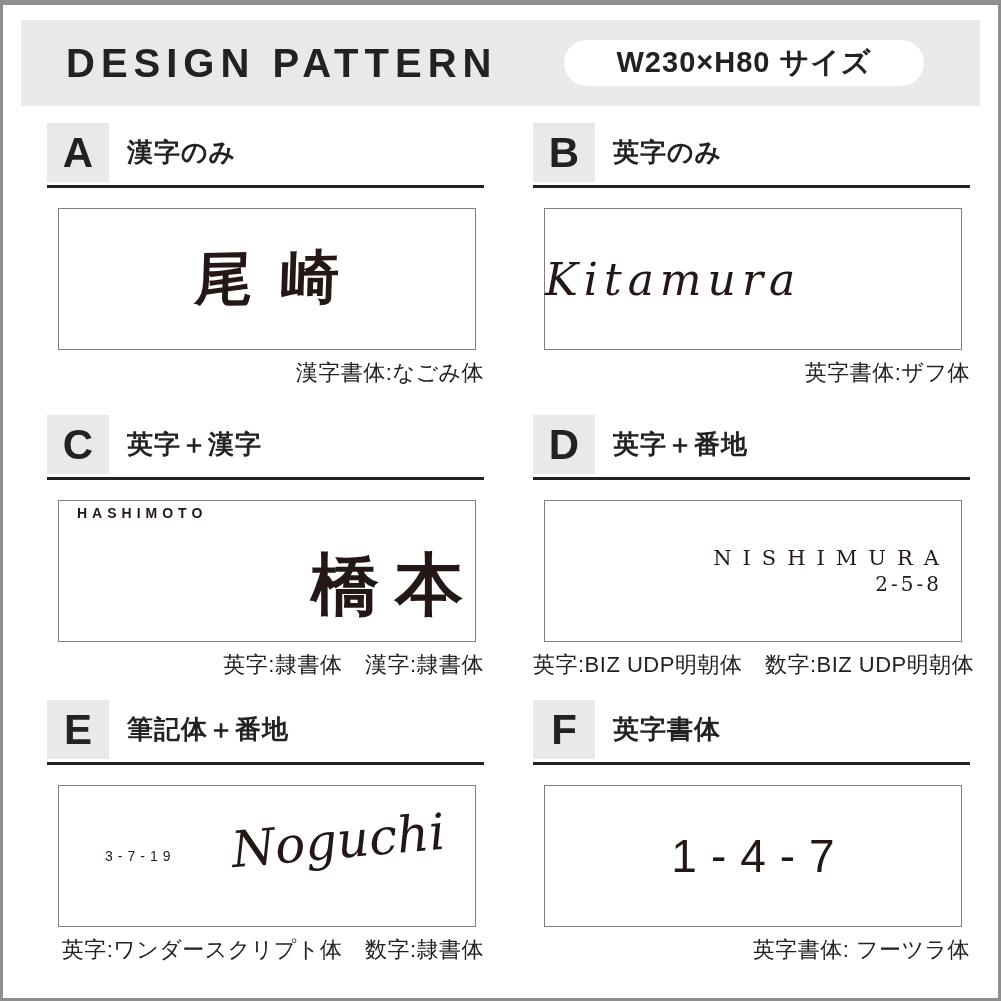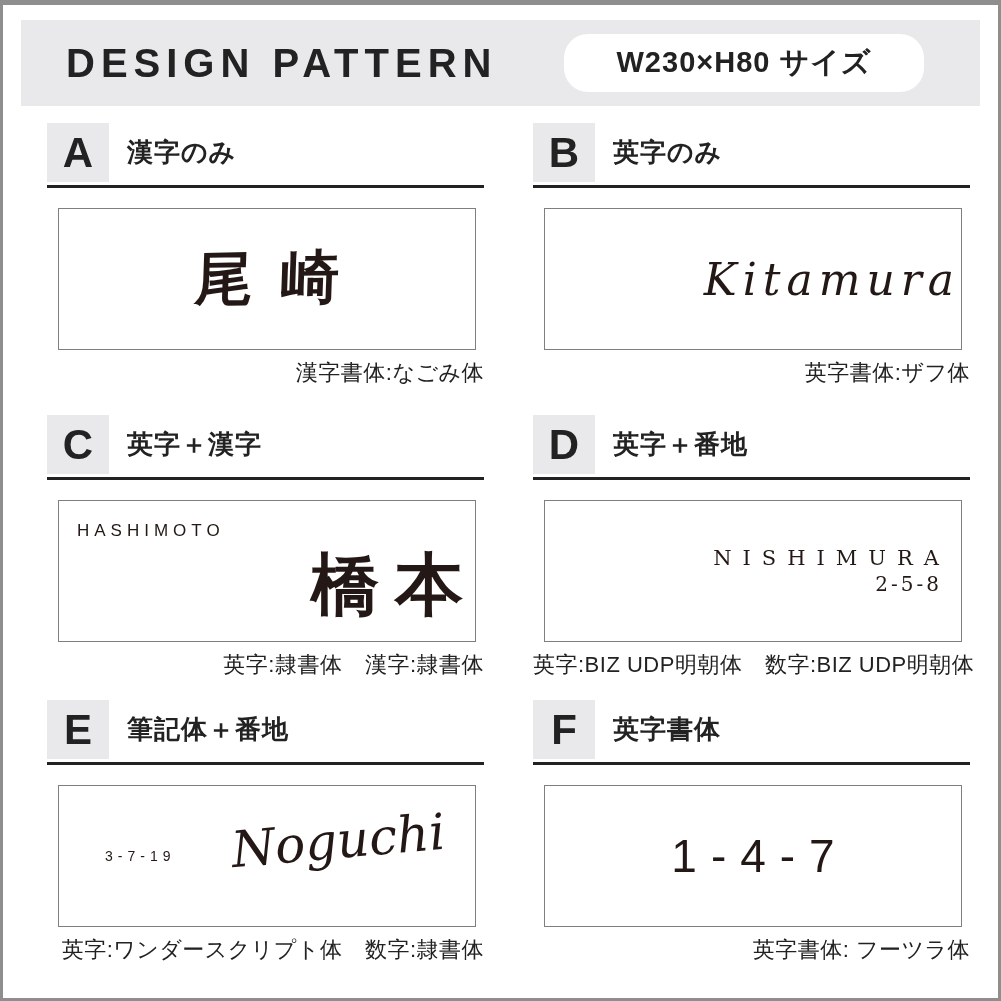--- a/index.html
+++ b/index.html
@@ -18,21 +18,21 @@
   .band{
     position:absolute;left:18px;top:15px;width:959px;height:86px;
     background:var(--band_bg,#e9e9eb);
   }
   .page-title{
     position:absolute;left:45px;top:50%;transform:translateY(-50%);
     font-size:40px;font-weight:700;letter-spacing:6px;white-space:nowrap;
   }
   .size-badge{
     position:absolute;right:56px;top:50%;transform:translateY(-50%);
-    width:360px;height:58px;background:#fff;border-radius:24px;
+    width:360px;height:46px;background:#fff;border-radius:24px;
     display:flex;align-items:center;justify-content:center;
     font-size:29px;font-weight:700;letter-spacing:1px;white-space:nowrap;
   }
   
   .section{position:absolute;width:437px;}
   .sec-a{left:44px;top:118px;}
   .sec-b{left:530px;top:118px;}
   .sec-c{left:44px;top:410px;}
   .sec-d{left:530px;top:410px;}
   .sec-e{left:44px;top:695px;}
@@ -50,23 +50,23 @@
     box-sizing:border-box;border:1px solid var(--box_border,#7f7f7f);
     background:#fff;color:#231815;
   }
   .caption{margin-top:8px;text-align:right;font-size:22px;letter-spacing:0.5px;white-space:nowrap;}
   
   .plate-center{display:flex;align-items:center;justify-content:center;}
   .a-kanji{
     font-family:"DejaVu Serif",serif;font-weight:700;font-size:58px;
     letter-spacing:28px;padding-left:28px;transform:skewX(-3deg) rotate(-1deg);
   }
-  .plate-right{display:flex;align-items:center;justify-content:flex-end;padding-right:7px;box-sizing:border-box;}
+  .plate-right{display:flex;align-items:center;justify-content:flex-start;padding-right:7px;box-sizing:border-box;}
   .b-name{font-family:"DejaVu Serif",serif;font-style:italic;font-size:44px;letter-spacing:6px;margin-right:-6px;}
-  .c-roman{position:absolute;left:18px;top:20px;font-size:17px;letter-spacing:5px;font-weight:400;}
+  .c-roman{position:absolute;left:18px;top:4px;font-size:14px;letter-spacing:5px;font-weight:700;}
   .c-kanji{position:absolute;right:12px;bottom:10px;font-family:"DejaVu Serif",serif;font-size:68px;letter-spacing:16px;margin-right:-16px;font-weight:600;}
   .plate-d{display:flex;flex-direction:column;align-items:flex-end;justify-content:center;padding-right:22px;box-sizing:border-box;}
   .d-roman{font-family:"DejaVu Serif",serif;font-size:21px;letter-spacing:11px;margin-right:-11px;line-height:1.2;}
   .d-addr{font-family:"DejaVu Serif",serif;font-size:20px;letter-spacing:3px;margin-right:-3px;line-height:1.2;}
   .e-addr{position:absolute;left:46px;top:62px;font-size:14px;letter-spacing:5px;font-weight:400;}
   .e-script{position:absolute;right:30px;top:26px;font-family:"DejaVu Serif",serif;font-style:italic;font-size:50px;transform:rotate(-5deg);}
   .f-addr{font-size:46px;font-weight:500;letter-spacing:14px;margin-right:-14px;}
 </style>
 </head>
 <body>

